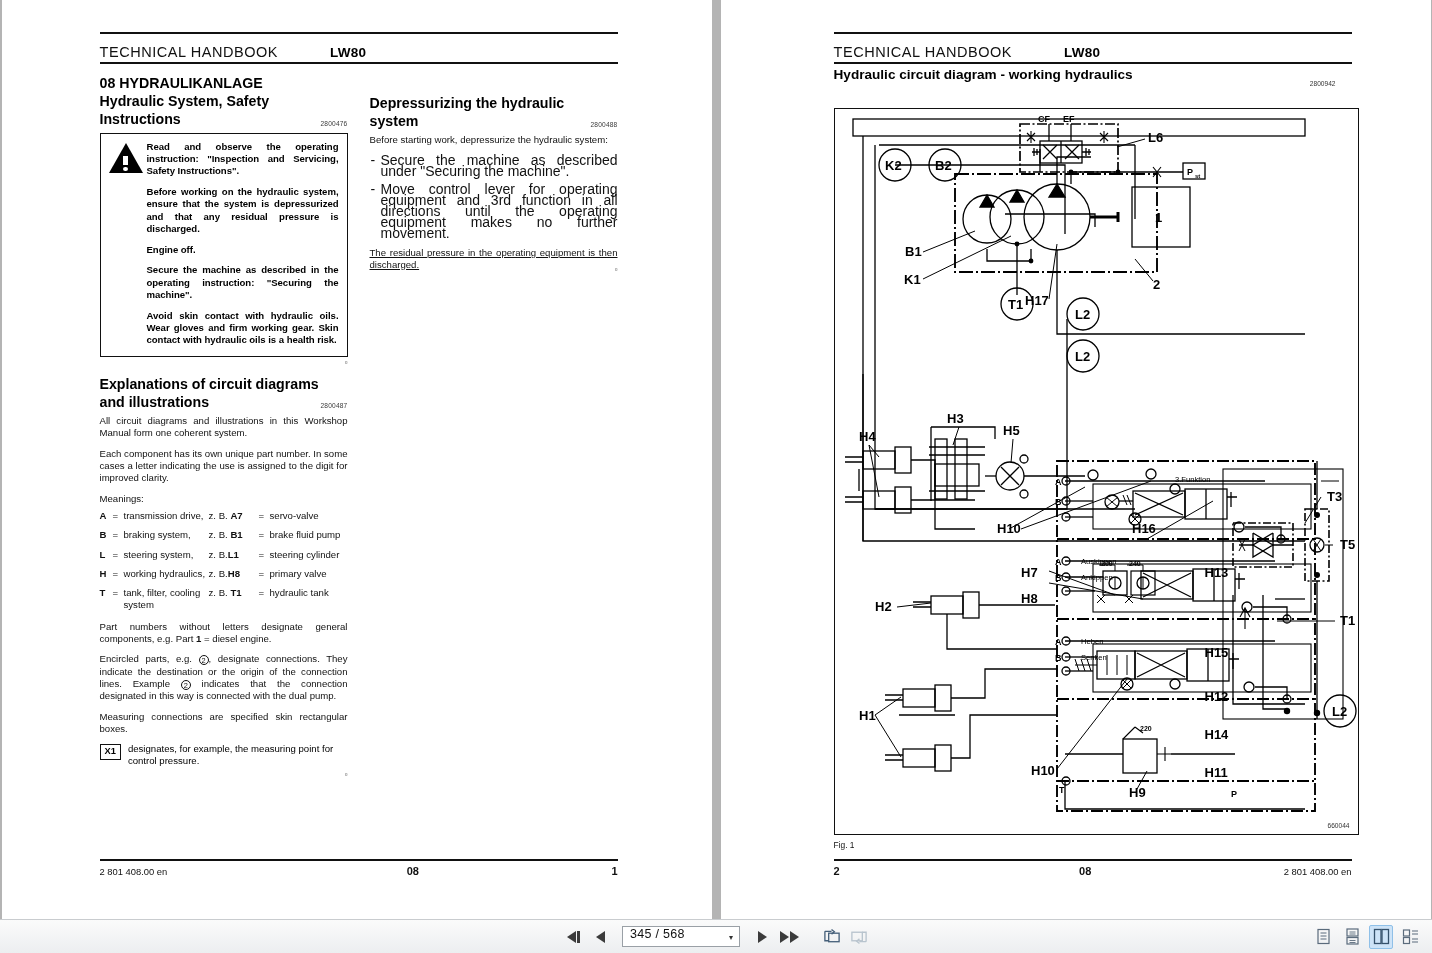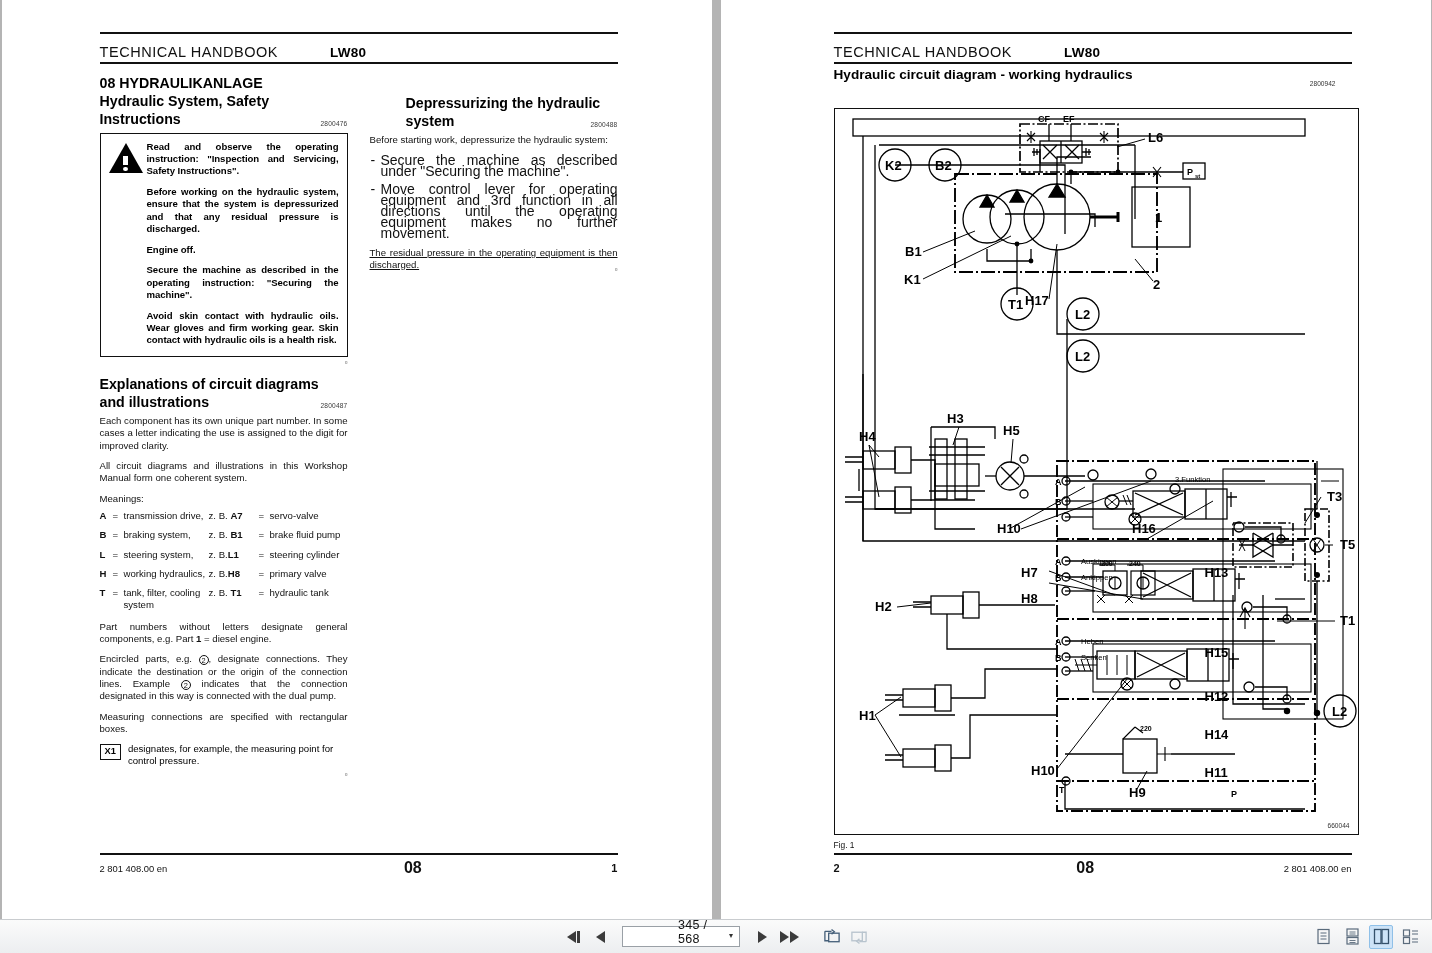--- a/index.html
+++ b/index.html
@@ -129,21 +129,21 @@
 
   
   .foot {
     position:absolute; left:98px; width:518px; bottom:42px;
   }
   .foot .rule { height:0; border-top:2.3px solid #111; }
   .foot .row {
     display:flex; align-items:center; justify-content:space-between;
     font-size:9.4px; padding-top:4px; color:#111;
   }
-  .foot .mid { font-weight:bold; font-size:16px;margin-left:47px; }
+  .foot .mid { font-weight:bold; font-size:11px;margin-left:47px; }
   .foot .pg  { font-weight:bold; font-size:11px; }
 
   
   .figframe {
     position:absolute; left:113px; top:108px; width:525px; height:727px;
     border:1.1px solid #111; background:#fff;
   }
   .figcap {
     position:absolute; left:113px; top:840px;
     font-size:8.4px; color:#111;
@@ -164,22 +164,22 @@
   #toolbar .center {
     position:absolute; left:50%; transform:translateX(-50%);
     display:flex; align-items:center; gap:9px;
   }
   .tbtn {
     width:18px; height:20px; display:flex; align-items:center;
     justify-content:center; background:transparent; border:none;
     padding:0; cursor:pointer;
   }
   .pagebox {
-    display:flex; align-items:flex-end; width:118px; height:21px;
-    border:1px solid #9aa0a6; background:#fff; margin:0 4px;padding-left:48px;
+    display:flex; align-items:flex-start; width:118px; height:21px;
+    border:1px solid #9aa0a6; background:#fff; margin:0 4px;
   }
   .pagebox .val {
     flex:1; font-size:12.5px; padding-left:7px; color:#111;
     letter-spacing:.3px;
   }
   .pagebox .caret {
     width:16px; text-align:center; font-size:8px; color:#333;
     line-height:21px;
   }
   .sep { width:7px; }
@@ -238,22 +238,22 @@
           </div>
         </div>
         <div class="eob outside">▫</div>
 
         <h1 class="sec" style="margin-top:8px;">
           <span>Explanations of circuit diagrams</span><br>
           <span>and illustrations</span>
         </h1>
         <div class="docnum">2800487</div>
 
+        <p class="body">All circuit diagrams and illustrations in this Workshop Manual form one coherent system.</p>
         <p class="body">Each component has its own unique part number. In some cases a letter indicating the use is assigned to the digit for improved clarity.</p>
-        <p class="body">All circuit diagrams and illustrations in this Workshop Manual form one coherent system.</p>
         <p class="body tight">Meanings:</p>
 
         <table class="mean">
           <tbody>
               <tr>
             <td class="mk">A</td>
             <td class="meq">=</td>
             <td class="mv">transmission drive,</td>
             <td class="mzb"><span>z. B.</span> <b class="code">A7</b></td>
             <td class="meq2">=</td>
@@ -291,31 +291,31 @@
             <td class="meq2">=</td>
             <td class="mv2">hydraulic tank</td>
           </tr>
         </tbody>
           </table>
 
         <p class="body" style="margin-top:2px;"><span>Part numbers without letters designate general components, e.g. Part </span><b>1</b><span> = diesel engine.</span></p>
 
         <p class="body"><span>Encircled parts, e.g. </span><span style="display:inline-block;border:1px solid #111;border-radius:50%;width:10px;height:10px;line-height:9px;text-align:center;font-size:7.4px;vertical-align:-1px;">2</span><span>, designate connections. They indicate the destination or the origin of the connection lines. Example </span><span style="display:inline-block;border:1px solid #111;border-radius:50%;width:10px;height:10px;line-height:9px;text-align:center;font-size:7.4px;vertical-align:-1px;">2</span><span> indicates that the connection designated in this way is connected with the dual pump.</span></p>
 
-        <p class="body">Measuring connections are specified with rectangular boxes.</p>
+        <p class="body">Measuring connections are specified skin rectangular boxes.</p>
 
         <div class="x1row">
           <div class="x1box">X1</div>
           <div class="x1text">designates, for example, the measuring point for control pressure.</div>
         </div>
         <div class="eob">▫</div>
       </div>
 
       <div class="col c2">
-        <h1 class="sec" style="margin-top:20px;margin-left:36px;">
+        <h1 class="sec" style="margin-top:20px;">
           <span>Depressurizing the hydraulic</span><br>
           <span>system</span>
         </h1>
         <div class="docnum">2800488</div>
 
         <p class="body">Before starting work, depressurize the hydraulic system:</p>
         <ul class="dash">
           <li>Secure the machine as described under "Securing the machine".</li>
           <li>Move control lever for operating equipment and 3rd function in all directions until the operating equipment makes no further movement.</li>
         </ul>

